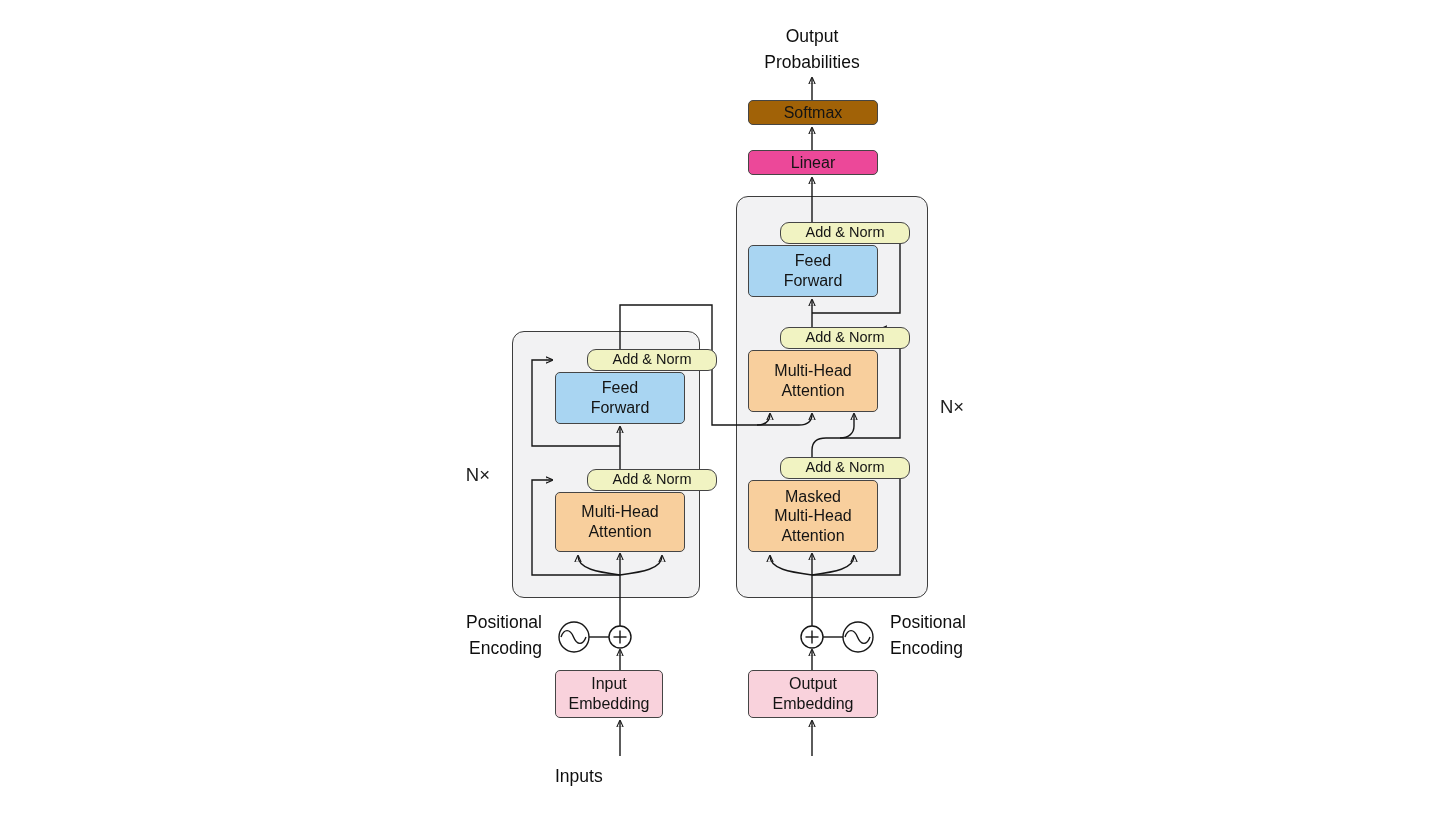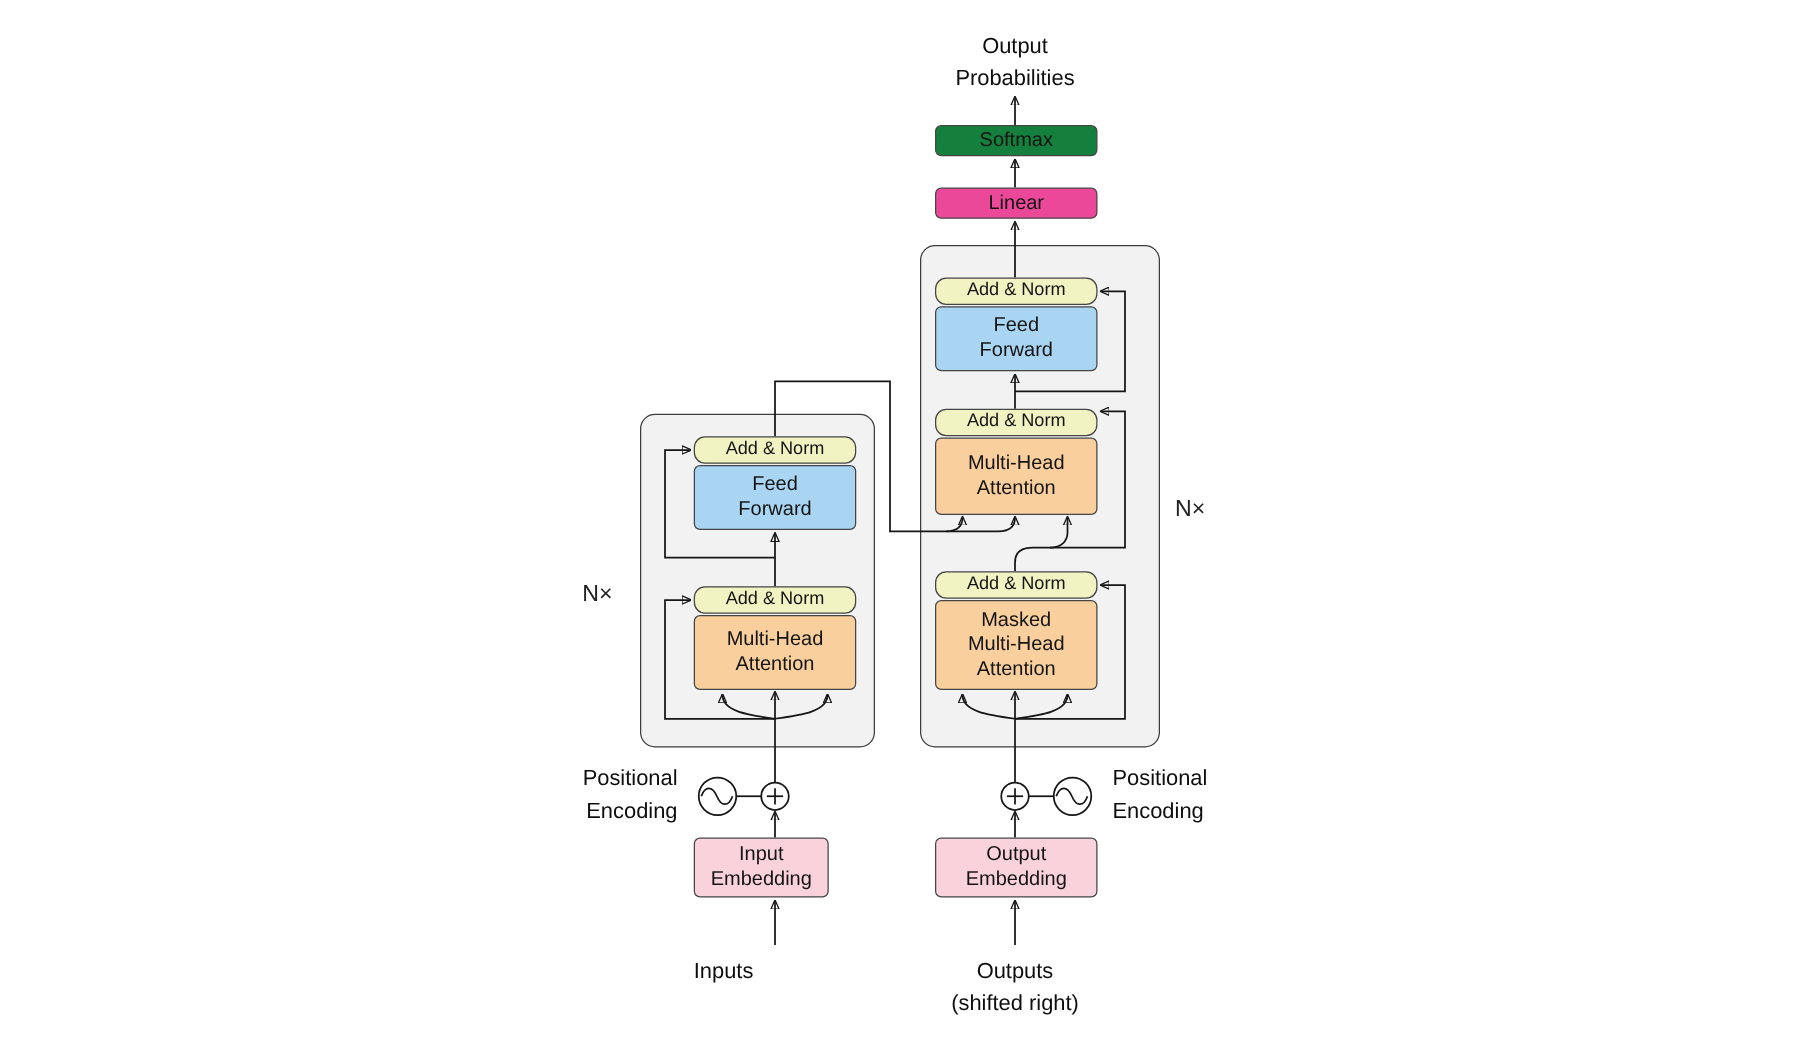--- a/index.html
+++ b/index.html
@@ -12,21 +12,21 @@
     border:1.5px solid #3d3d3d;border-radius:12px;box-sizing:border-box;
   }
   .wires{position:absolute;left:0;top:0;z-index:2;}
   .wires path, .wires line{stroke:#161616;stroke-width:1.4;fill:none;}
   .wires circle{fill:#ffffff;stroke:#161616;stroke-width:1.4;}
   .box{
     position:absolute;z-index:3;display:flex;align-items:center;justify-content:center;
     text-align:center;border:1.3px solid #454545;border-radius:5px;
     font-size:16px;line-height:1.22;color:#141414;white-space:pre-line;box-sizing:border-box;
   }
-  .slim{border-radius:9px;font-size:14.5px;}
+  .slim{border-radius:9px;font-size:14.5px;margin-left:32px;}
   .lbl{
     position:absolute;z-index:4;font-size:17.5px;line-height:1.48;color:#0e0e0e;
     white-space:pre-line;
   }
   .nx{font-size:18.5px;color:#222;}
 </style>
 </head>
 <body>
 
 <div class="canvas">
@@ -84,21 +84,21 @@
       <circle cx="812" cy="637" r="11"></circle>
       <path d="M805.5,637 L818.5,637"></path>
       <path d="M812,630.5 L812,643.5"></path>
     </g>
     <g>
       <circle cx="858" cy="637" r="15"></circle>
       <path d="M845,637 C848,628.5 854,628.5 857.5,637 C861,645.5 867,645.5 870,637"></path>
     </g>
   </svg>
 
-  <div class="box" style="left: 748px; top: 100px; width: 130px; height: 25px; background-color: #15803d;">Softmax</div>
+  <div class="box" style="left: 748px; top: 100px; width: 130px; height: 25px; background-color: #a16207;">Softmax</div>
   <div class="box" style="left: 748px; top: 150px; width: 130px; height: 25px; background-color: #ec4899;">Linear</div>
 
   <div class="box slim" style="left: 748px; top: 222px; width: 130px; height: 22px; background-color: rgb(241, 243, 194);">Add &amp; Norm</div>
   <div class="box" style="left: 748px; top: 245px; width: 130px; height: 52px; background-color: rgb(169, 213, 242);">Feed
 Forward</div>
   <div class="box slim" style="left: 748px; top: 327px; width: 130px; height: 22px; background-color: rgb(241, 243, 194);">Add &amp; Norm</div>
   <div class="box" style="left: 748px; top: 350px; width: 130px; height: 62px; background-color: rgb(248, 207, 157);">Multi-Head
 Attention</div>
   <div class="box slim" style="left: 748px; top: 457px; width: 130px; height: 22px; background-color: rgb(241, 243, 194);">Add &amp; Norm</div>
   <div class="box" style="left: 748px; top: 480px; width: 130px; height: 72px; background-color: rgb(248, 207, 157);">Masked
@@ -112,22 +112,20 @@
 Forward</div>
   <div class="box slim" style="left: 555px; top: 469px; width: 130px; height: 22px; background-color: rgb(241, 243, 194);">Add &amp; Norm</div>
   <div class="box" style="left: 555px; top: 492px; width: 130px; height: 60px; background-color: rgb(248, 207, 157);">Multi-Head
 Attention</div>
   <div class="box" style="left: 555px; top: 670px; width: 108px; height: 48px; background-color: rgb(249, 210, 220);">Input
 Embedding</div>
 
   <div class="lbl" style="left:732px;top:24px;width:160px;text-align:center;">Output
 Probabilities</div>
   <div class="lbl" style="left:555px;top:764px;width:130px;">Inputs</div>
-  <div class="lbl" style="left:722px;top:764px;width:180px;text-align:center;">Outputs
-(shifted right)</div>
   <div class="lbl" style="left:420px;top:610px;width:122px;text-align:right;">Positional
 Encoding</div>
   <div class="lbl" style="left:890px;top:610px;width:122px;text-align:left;">Positional
 Encoding</div>
   <div class="lbl nx" style="left:440px;top:461px;width:50px;text-align:right;">N×</div>
   <div class="lbl nx" style="left:940px;top:393px;width:50px;text-align:left;">N×</div>
 
 </div>
 
 </body></html>

